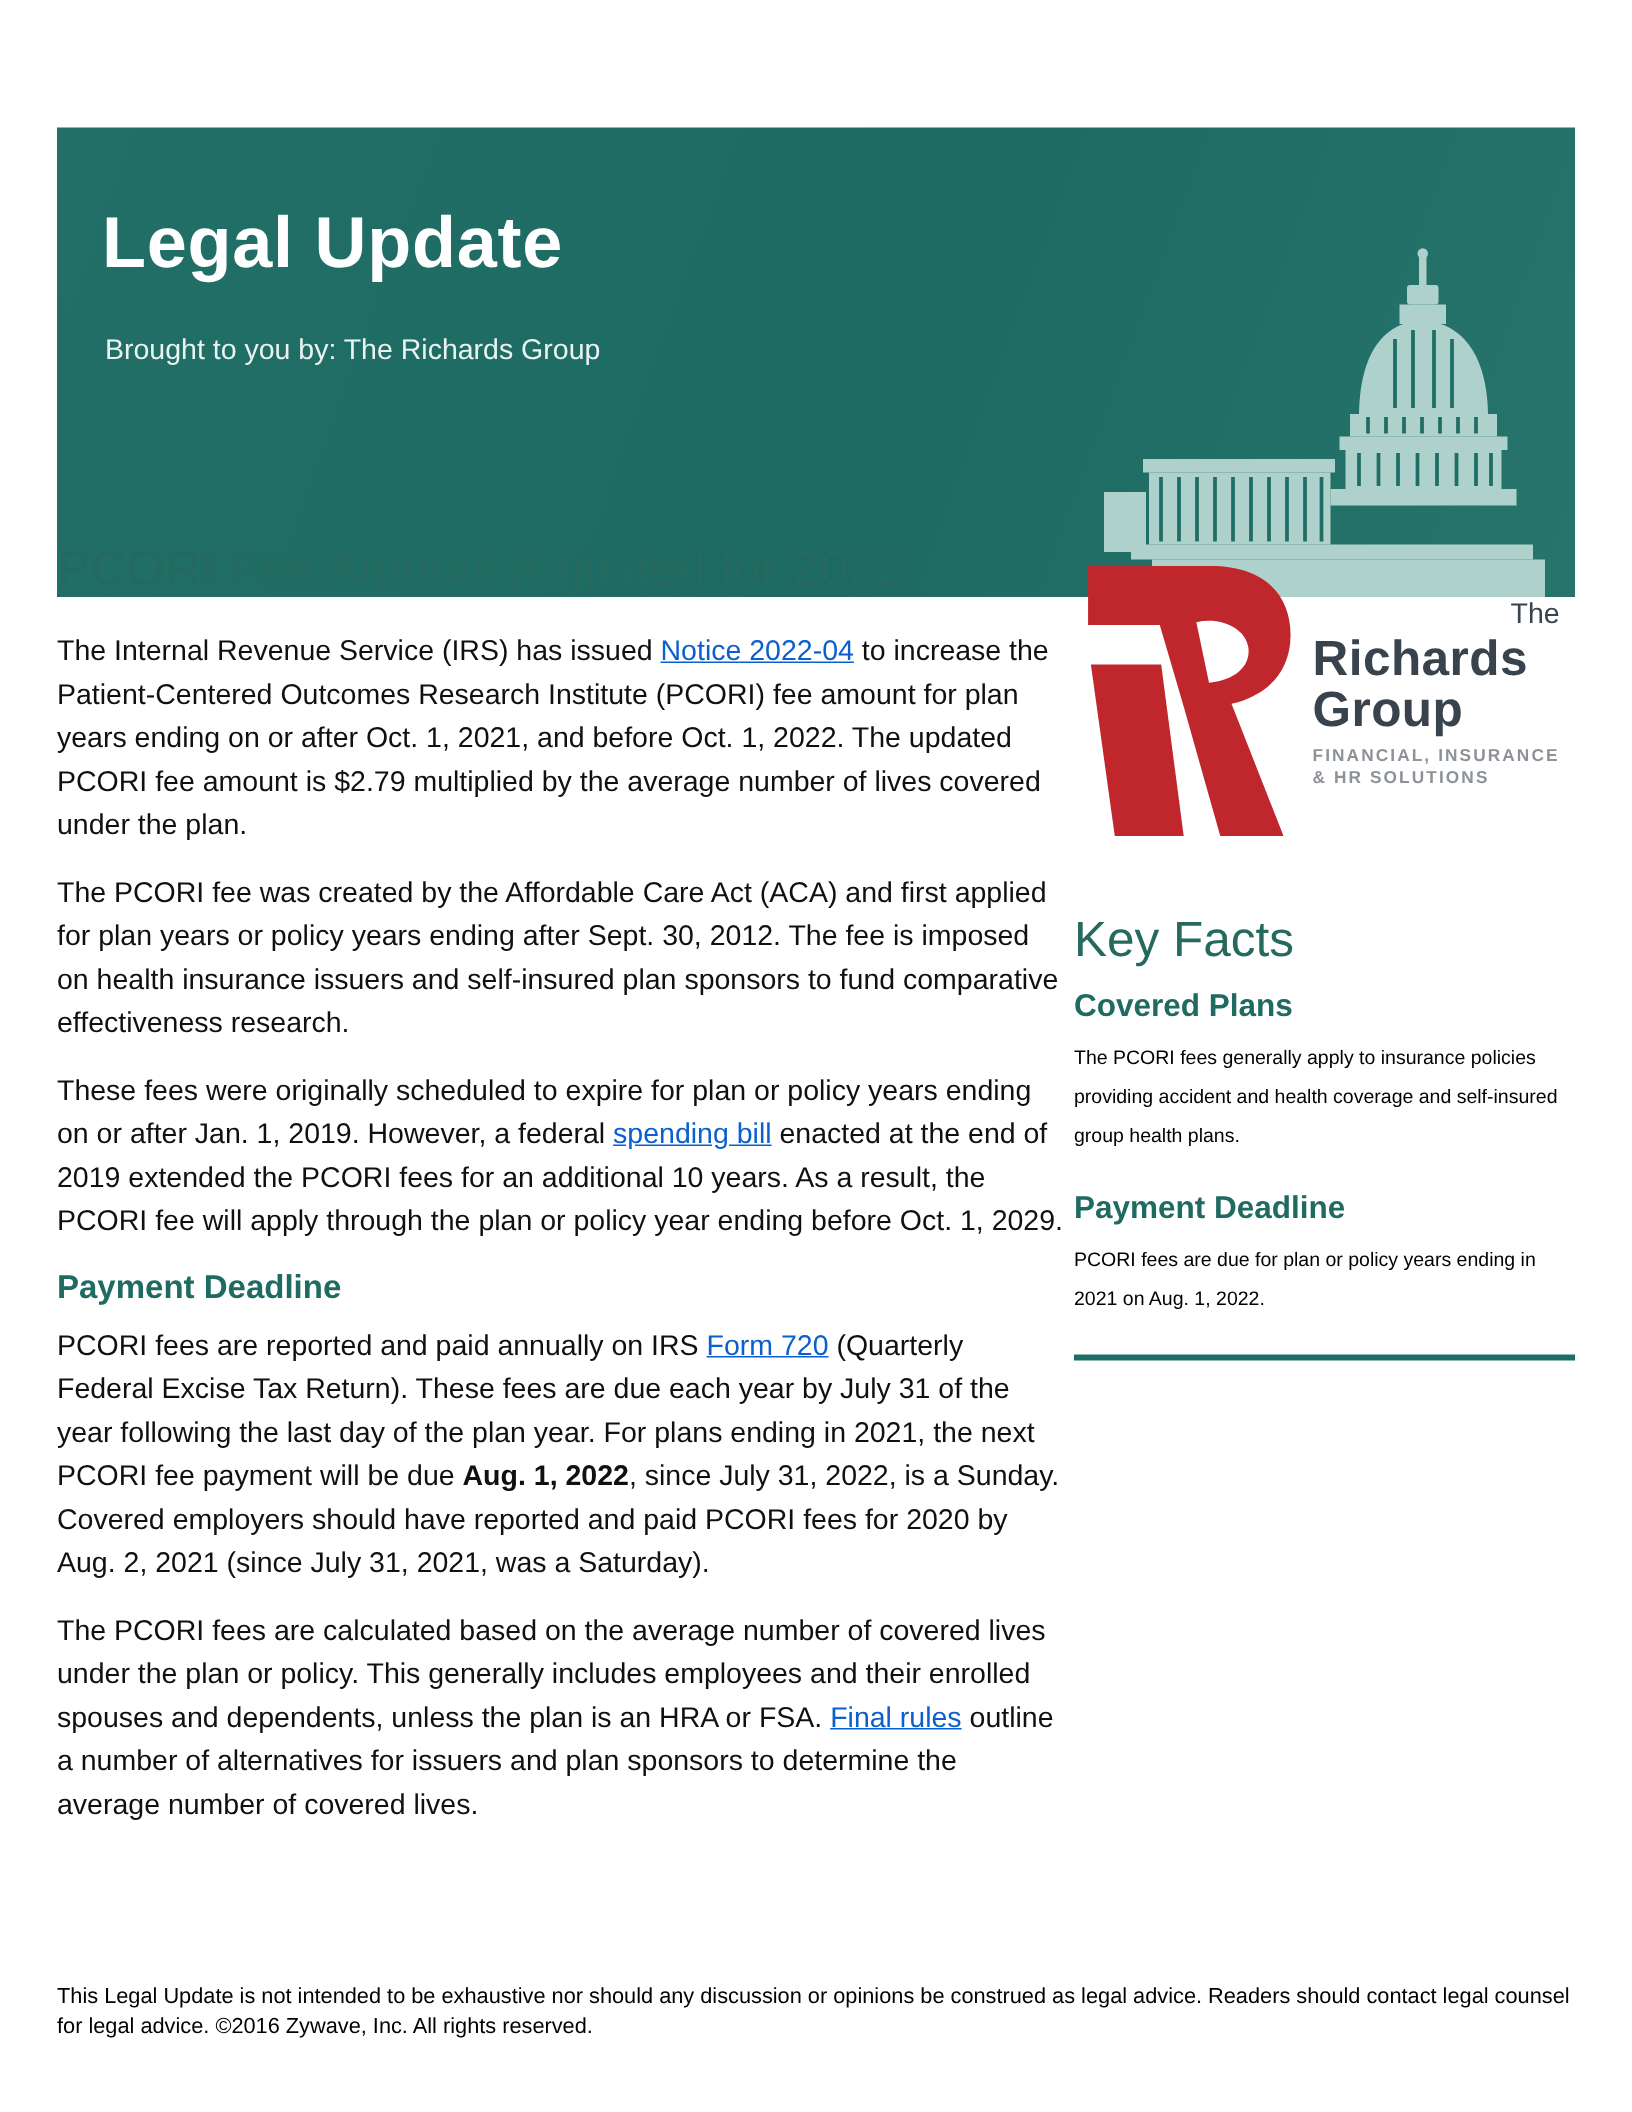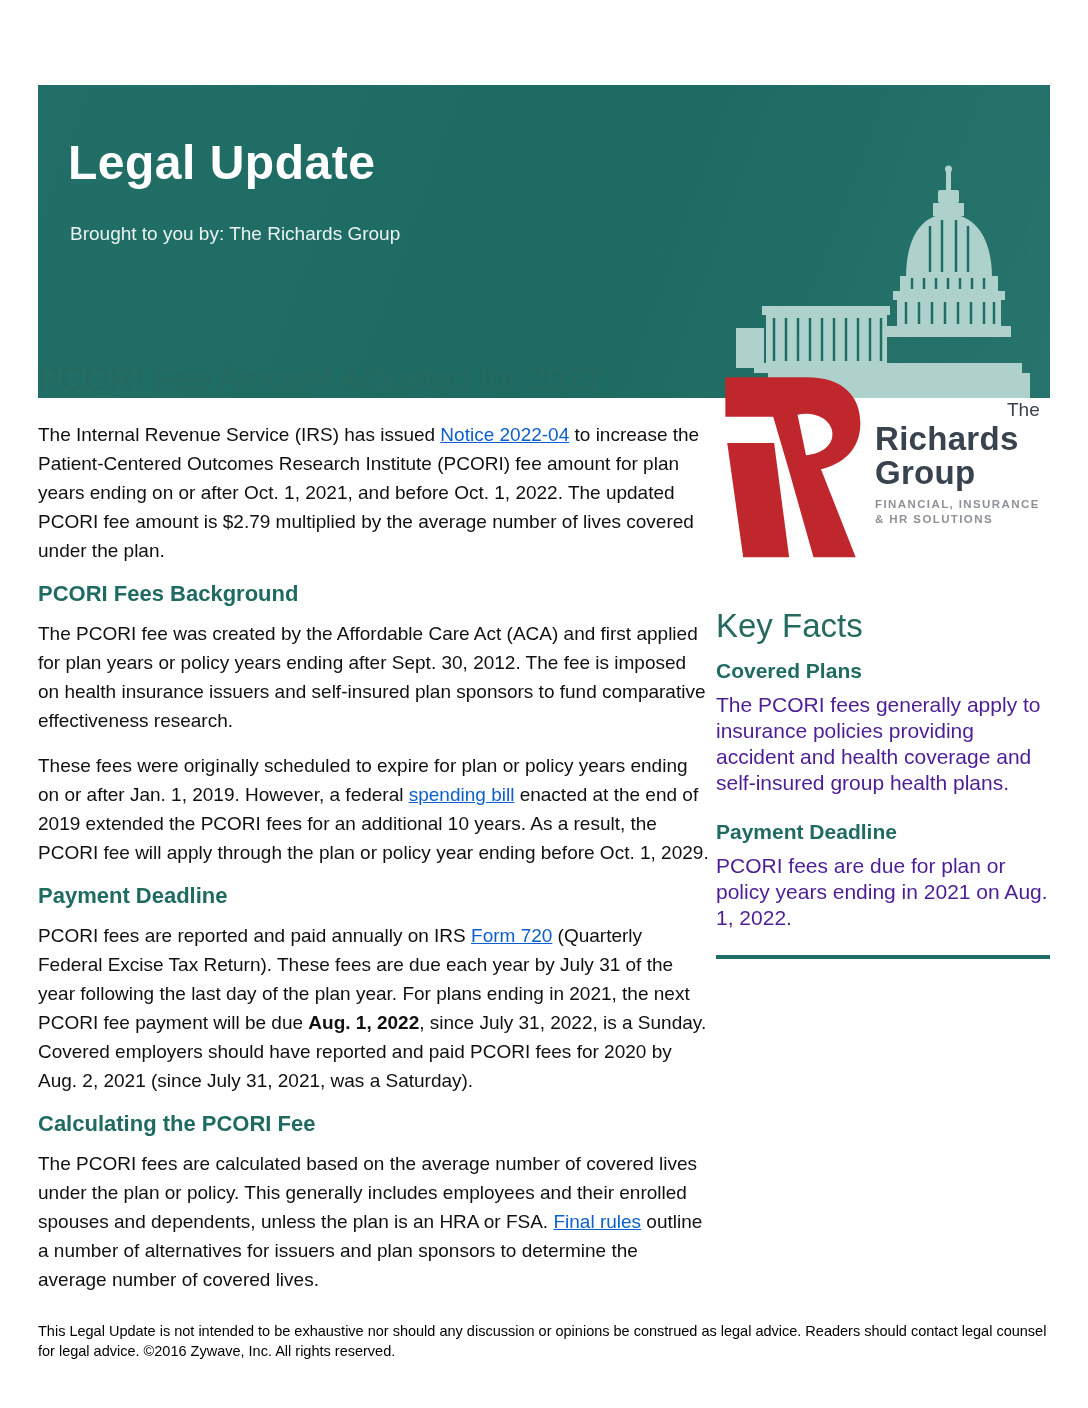--- a/index.html
+++ b/index.html
@@ -25,21 +25,21 @@
   
   .sidebar{position:absolute;left:716px;top:366px;width:334px;}
   .logo{display:flex;align-items:flex-start;}
   .logo-mark{flex:0 0 auto;}
   .logo-text{margin-left:9px;padding-top:32px;}
   .logo-the{font-size:19px;font-weight:400;color:#39434e;line-height:24px;text-align:right;}
   .logo-name{font-size:33px;font-weight:700;color:#39434e;line-height:34px;letter-spacing:.3px;}
   .logo-tag{font-size:11.5px;font-weight:700;color:#8d9298;letter-spacing:1.4px;line-height:15px;margin-top:7px;}
   .kf-title{margin:44px 0 14px;font-size:33px;font-weight:400;color:#25695f;}
   .kf-h{margin:0 0 9px;font-size:21px;font-weight:700;color:#1f6b62;}
-  .kf-p{margin:0 0 24px;font-size:21px;line-height:26px;color:#4c1d95;}
+  .kf-p{margin:0 0 24px;font-size:13px;line-height:26px;color:#000000;}
   .rule{height:4px;background:#1f6e66;margin:20px 0 30px;}
   .callout{font-size:22px;line-height:29px;font-weight:700;font-style:italic;color:#1f6b62;
            text-align:center;padding:0 12px;}
 
   
   .footer{position:absolute;left:38px;top:1322px;width:1014px;font-size:14.5px;
           line-height:19.5px;color:#000;}
 </style>
 </head>
 <body>
@@ -97,28 +97,26 @@
         <line x1="136" y1="160" x2="136" y2="203"></line>
           <line x1="147" y1="160" x2="147" y2="203"></line>
       </g>
     </svg>
   </header>
 
   <main class="main-col">
     <h1 class="article-title">PCORI Fee Amount Adjusted for 2022</h1>
     <p><span>The Internal Revenue Service (IRS) has issued </span><a href="#" class="link">Notice 2022-04</a><span> to increase the Patient-Centered Outcomes Research Institute (PCORI) fee amount for plan years ending on or after Oct. 1, 2021, and before Oct. 1, 2022. The updated PCORI fee amount is $2.79 multiplied by the average number of lives covered under the plan.</span></p>
 
-    <h2 class="sec">PCORI Fees Background</h2>
     <p><span>The PCORI fee was created by the Affordable Care Act (ACA) and first applied for plan years or policy years ending after Sept. 30, 2012. The fee is imposed on health insurance issuers and self-insured plan sponsors to fund comparative effectiveness research.</span></p>
     <p><span>These fees were originally scheduled to expire for plan or policy years ending on or after Jan. 1, 2019. However, a federal </span><a href="#" class="link">spending bill</a><span> enacted at the end of 2019 extended the PCORI fees for an additional 10 years. As a result, the PCORI fee will apply through the plan or policy year ending before Oct. 1, 2029.</span></p>
 
     <h2 class="sec">Payment Deadline</h2>
     <p><span>PCORI fees are reported and paid annually on IRS </span><a href="#" class="link">Form 720</a><span> (Quarterly Federal Excise Tax Return). These fees are due each year by July 31 of the year following the last day of the plan year. For plans ending in 2021, the next PCORI fee payment will be due </span><span class="b">Aug. 1, 2022</span><span>, since July 31, 2022, is a Sunday. Covered employers should have reported and paid PCORI fees for 2020 by Aug. 2, 2021 (since July 31, 2021, was a Saturday).</span></p>
 
-    <h2 class="sec">Calculating the PCORI Fee</h2>
     <p><span>The PCORI fees are calculated based on the average number of covered lives under the plan or policy. This generally includes employees and their enrolled spouses and dependents, unless the plan is an HRA or FSA. </span><a href="#" class="link">Final rules</a><span> outline a number of alternatives for issuers and plan sponsors to determine the average number of covered lives.</span></p>
   </main>
 
   <aside class="sidebar">
 
     <div class="logo">
       <svg class="logo-mark" width="150" height="197" viewBox="0 0 160 210" aria-hidden="true">
         <path fill="#c0272d" fill-rule="evenodd" d="M10,12 L97,12 C137,12 154,34 154,61 C154,90 134,105 112,110 L149,204 L104,204 L78,112 L61,54 L10,54 Z
                  M87,52 C104,48 122,56 124,70 C126,86 110,94 96,95 Z"></path>
         <polygon fill="#c0272d" points="12,82 62,82 78,204 29,204"></polygon>

